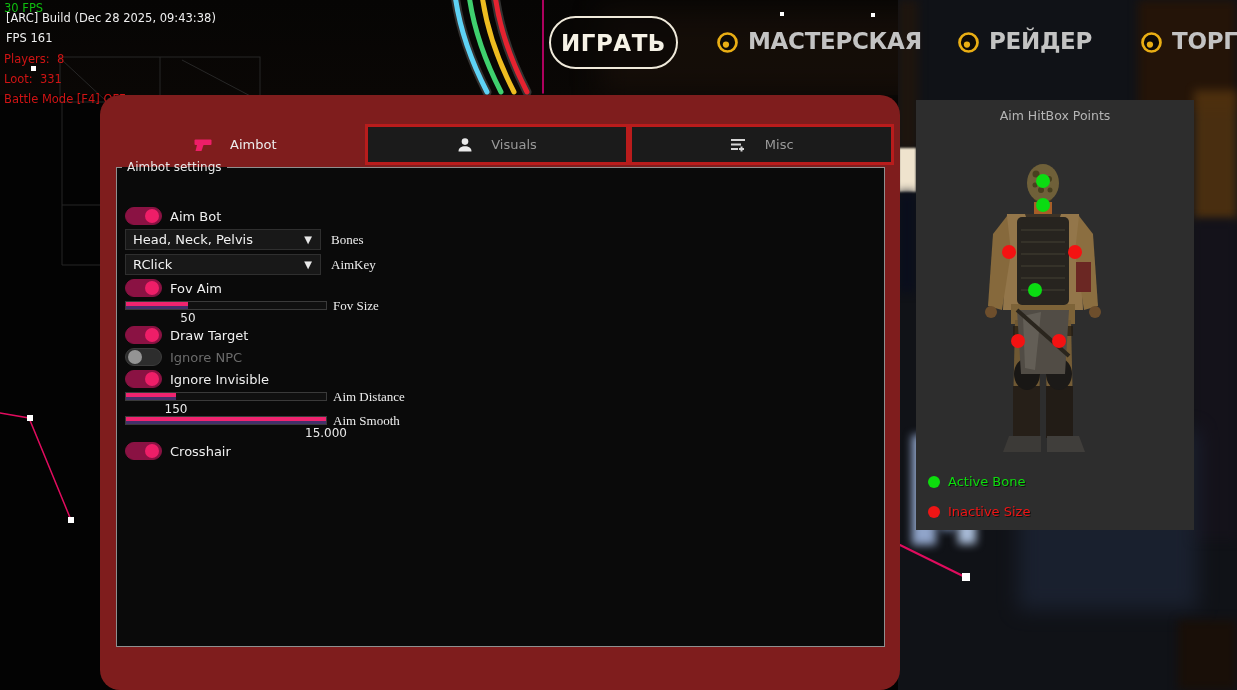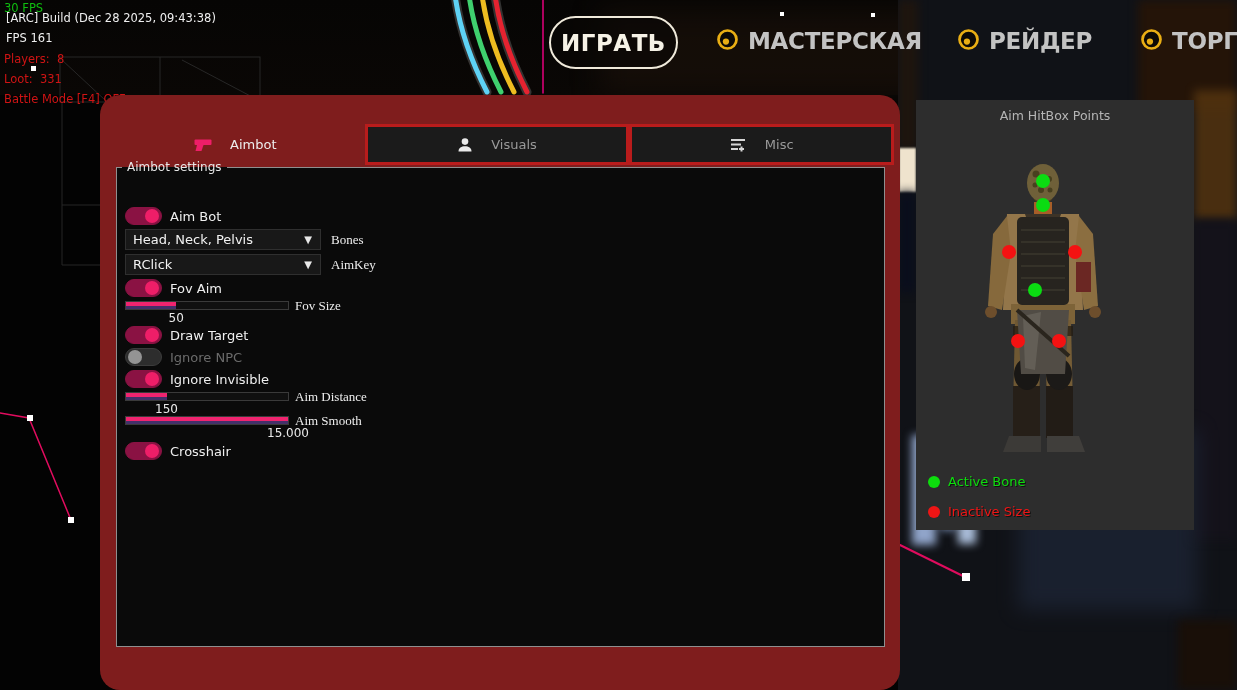--- a/index.html
+++ b/index.html
@@ -19,21 +19,21 @@
   .hud div{position:absolute;white-space:pre;font-size:11.5px;}
   .hud .g{color:#0fbd0f;}
   .hud .w{color:#efefef;}
   .hud .r{color:#cf1414;}
 
   
   .top-menu{position:absolute;left:0;top:0;width:1124px;height:95px;z-index:5;}
   .play-btn{position:absolute;left:549px;top:16px;width:129px;height:53px;border:2.5px solid #efe9da;border-radius:30px;
     background:rgba(10,8,6,.55);color:#f6f2e6;font-size:23px;font-weight:bold;letter-spacing:.5px;
     display:flex;align-items:center;justify-content:center;}
-  .menu-item{position:absolute;top:28px;display:flex;align-items:flex-start;gap:9px;color:#c3c3c3;font-size:23px;font-weight:bold;letter-spacing:-.3px;white-space:nowrap;}
+  .menu-item{position:absolute;top:28px;display:flex;align-items:flex-end;gap:9px;color:#c3c3c3;font-size:23px;font-weight:bold;letter-spacing:-.3px;white-space:nowrap;}
   .menu-item svg{display:block;}
 
   
   .panel{position:absolute;left:100px;top:95px;width:800px;height:595px;background:#7f1d1d;z-index:10;border-radius:20px;}
   .tabs{position:absolute;left:6px;top:29px;width:788px;height:41px;display:flex;}
   .tab{flex:1 1 0;display:flex;align-items:center;justify-content:center;gap:18px;font-size:13px;color:#9a9a9a;}
   .tab.boxed{background:#1b1b1b;border:3px solid #b91c1c;}
   .tab.active{color:#ededed;}
   .tab svg{display:block;}
 
@@ -49,21 +49,21 @@
   .toggle.on{background:#8a1243;border-color:#8a1243;}
   .toggle.on .knob{left:auto;right:2px;background:#ee1e68;}
 
   .dropdown{position:relative;width:196px;height:21px;background:#181818;border:1px solid #2f2f2f;
     display:flex;align-items:center;}
   .dd-value{font-size:13px;color:#f2f2f2;padding-left:7px;flex:1;white-space:nowrap;overflow:hidden;}
   .dd-arrow{font-size:10px;color:#e8e8e8;padding-right:8px;}
   .side-lbl{font-size:13px;color:#efefef;margin-left:10px;white-space:nowrap;font-family:Liberation Serif, serif;}
   .slider-row{align-items:flex-start;}
   .slider-row .side-lbl{margin-left:6px;margin-top:-3px;}
-  .slider{position:relative;width:164px;height:9px;background:#101010;border:1px solid #3a3a3a;}
+  .slider{position:relative;width:202px;height:9px;background:#101010;border:1px solid #3a3a3a;}
   .slider .fill{position:absolute;left:0;top:0;height:100%;background:linear-gradient(180deg,#f0246f 0 58%,#44306a 58% 100%);}
   .slider .s-val{position:absolute;top:9px;transform:translateX(-50%);font-size:12px;color:#e9e9e9;white-space:nowrap;}
 
   
   .hitbox-panel{position:absolute;left:916px;top:100px;width:278px;height:430px;background:#2d2d2d;z-index:10;}
   .hb-title{position:absolute;left:0;top:8px;width:100%;text-align:center;font-size:12.5px;color:#b5b5b5;}
   .model{position:absolute;left:59px;top:60px;}
   .hit-dot{position:absolute;width:14px;height:14px;border-radius:50%;transform:translate(-50%,-50%);}
   .hit-dot.active{background:#0bdc12;}
   .hit-dot.inactive{background:#f41212;}

